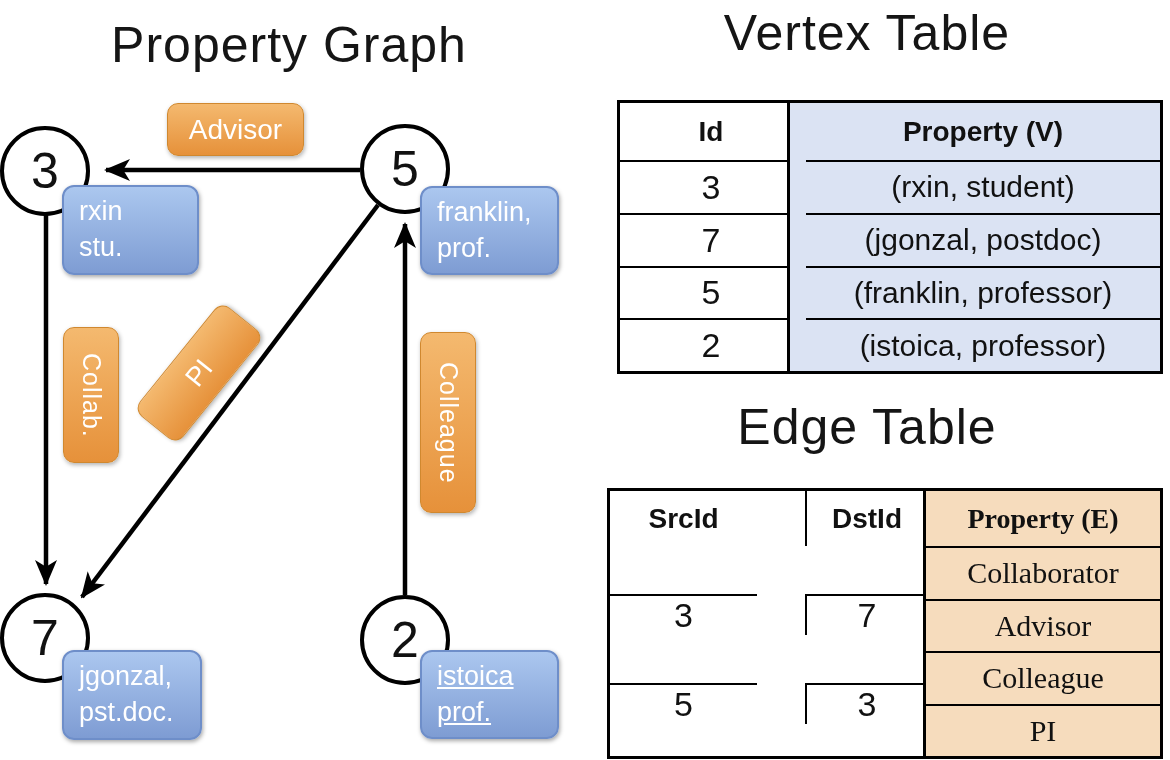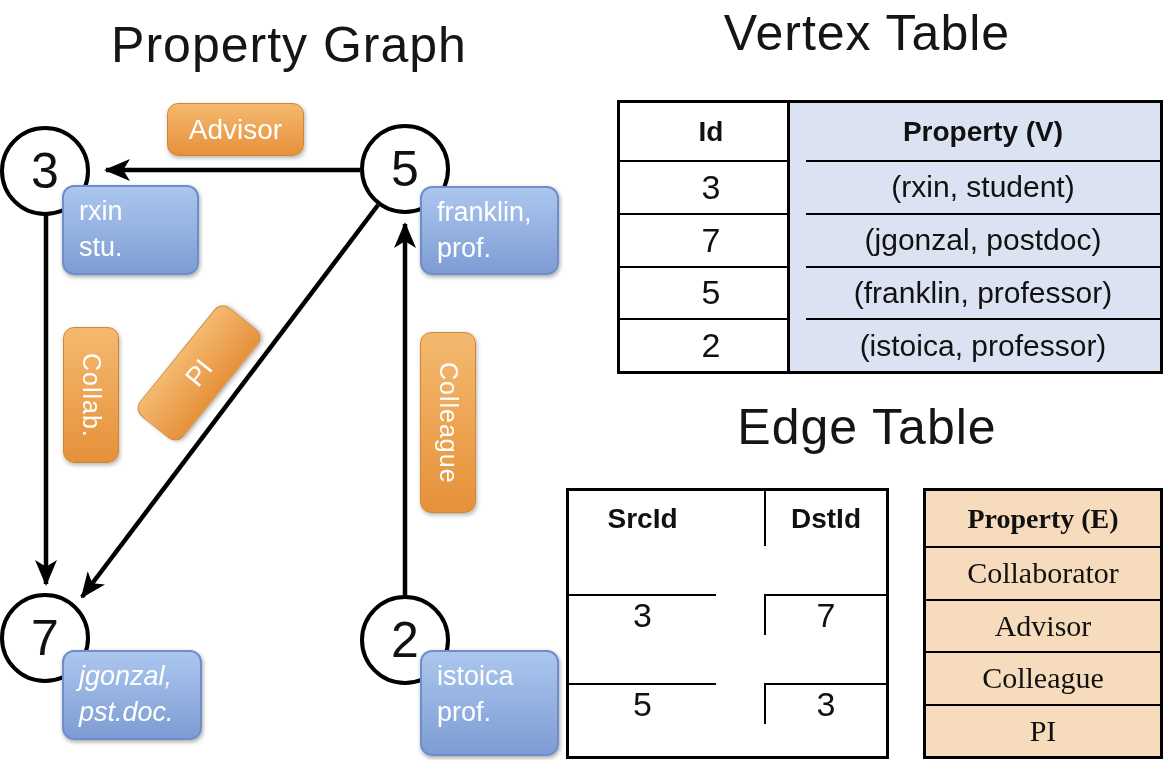--- a/index.html
+++ b/index.html
@@ -78,25 +78,25 @@
   </div>
 
   <div class="vbox" style="left:62px; top:185px; width:137px; height:90px;">
     <div>rxin</div>
     <div>stu.</div>
   </div>
   <div class="vbox" style="left:420px; top:186px; width:139px; height:89px;">
     <div>franklin,</div>
     <div>prof.</div>
   </div>
-  <div class="vbox" style="left:62px; top:650px; width:140px; height:90px;font-style:italic;">
+  <div class="vbox" style="left:62px; top:650px; width:140px; height:90px;">
     <div>jgonzal,</div>
     <div>pst.doc.</div>
   </div>
-  <div class="vbox" style="left:420px; top:650px; width:139px; height:106px;">
+  <div class="vbox" style="left:420px; top:650px; width:139px; height:89px;text-decoration:underline;">
     <div>istoica</div>
     <div>prof.</div>
   </div>
 
   <div class="ebox h" style="left:167px; top:103px; width:137px; height:53px;">Advisor</div>
   <div class="ebox v" style="left:63px; top:327px; width:56px; height:136px;">Collab.</div>
   <div class="ebox h" style="left:129px; top:345px; width:140px; height:56px; transform:rotate(-51deg); font-size:27px;">PI</div>
   <div class="ebox v" style="left:420px; top:332px; width:56px; height:181px;">Colleague</div>
 
   <div class="big-title" style="left:867px; top:4px;">Vertex Table</div>
@@ -112,21 +112,21 @@
   <div class="tblock bg-blue" style="left:787px; top:100px; width:376px; height:274px; grid-template-rows:57px 1fr 1fr 1fr 1fr;padding-left:16px;">
     <div class="cell hdr">Property (V)</div>
     <div class="cell bt">(rxin, student)</div>
     <div class="cell bt">(jgonzal, postdoc)</div>
     <div class="cell bt">(franklin, professor)</div>
     <div class="cell bt">(istoica, professor)</div>
   </div>
 
   <div class="big-title" style="left:867px; top:398px;">Edge Table</div>
 
-  <div class="tblock" style="left:566px; top:488px; width:323px; height:271px; grid-template-columns:147px 1fr; grid-template-rows:55px 1fr 1fr 1fr 1fr;gap:48px;">
+  <div class="tblock" style="left:607px; top:488px; width:323px; height:271px; grid-template-columns:147px 1fr; grid-template-rows:55px 1fr 1fr 1fr 1fr;gap:48px;">
     <div class="cell hdr">SrcId</div>
     <div class="cell hdr bl">DstId</div>
     <div class="cell num bt">3</div>
     <div class="cell num bt bl">7</div>
     <div class="cell num bt">5</div>
     <div class="cell num bt bl">3</div>
     <div class="cell num bt">2</div>
     <div class="cell num bt bl">5</div>
     <div class="cell num bt">5</div>
     <div class="cell num bt bl">7</div>

